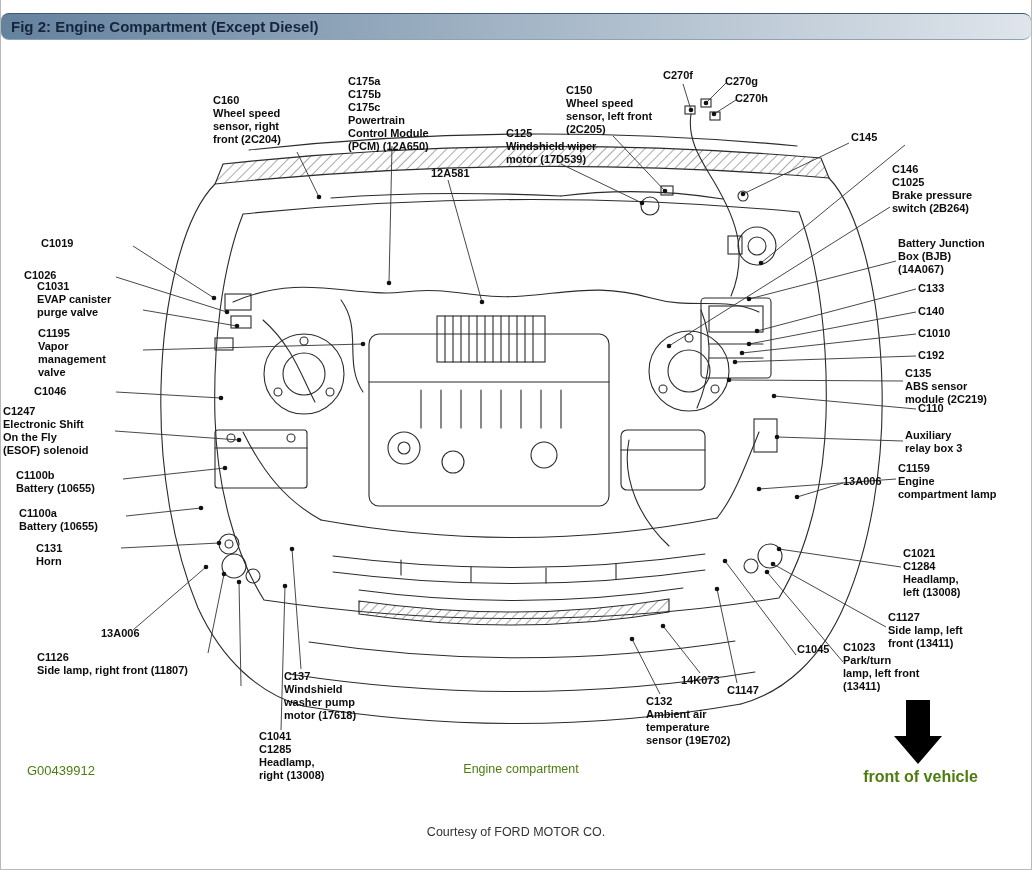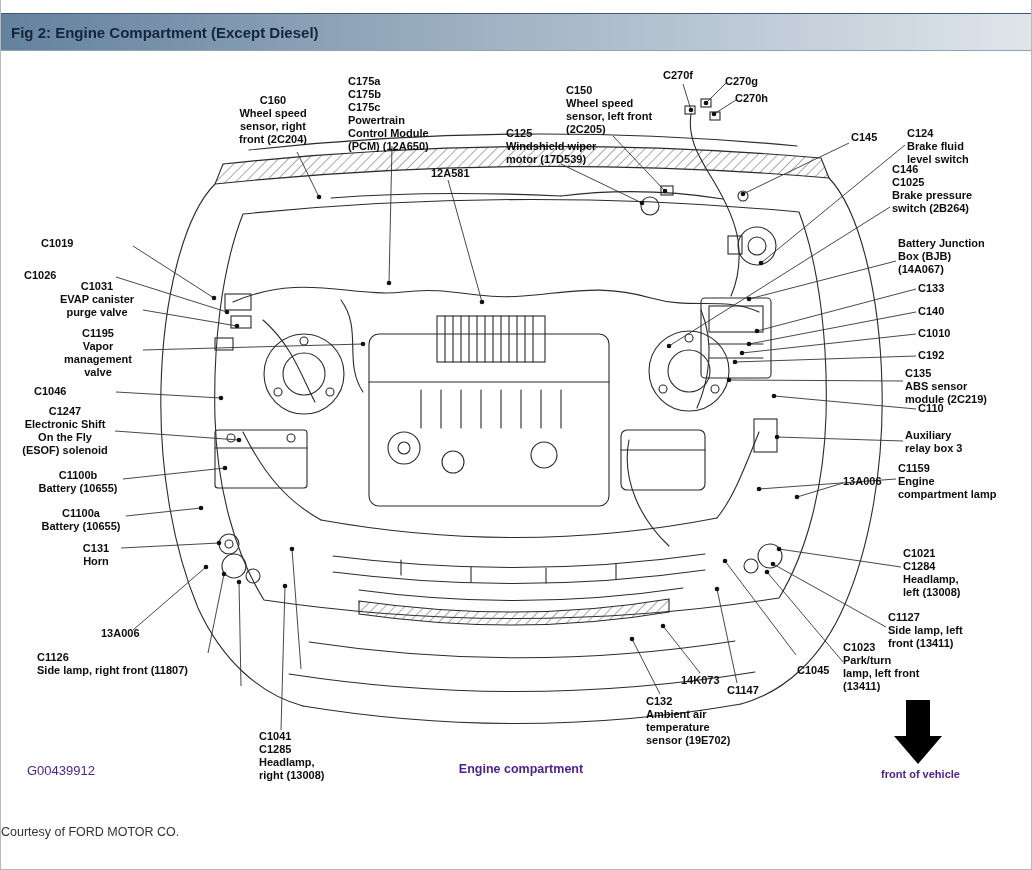--- a/index.html
+++ b/index.html
@@ -3,37 +3,37 @@
 <meta charset="utf-8">
 <style>
   html,body{margin:0;padding:0;background:#ffffff;}
   .screen{
     position:relative;width:1032px;height:870px;box-sizing:border-box;
     background:#fff;overflow:hidden;
     border-left:1px solid #b9b9b9;border-right:1px solid #b9b9b9;border-bottom:1px solid #b9b9b9;
     font-family:"Liberation Sans",sans-serif;
   }
   .titlebar{
-    position:absolute;left:0;top:13px;right:0;height:38px;z-index:3;
+    position:absolute;left:0;top:13px;right:0;height:27px;z-index:3;
     background:linear-gradient(to right,#64819e 0%,#9db0c2 45%,#dfe5eb 100%);
     border-top:1px solid #415972;border-bottom:1px solid #8fa3b5;
     display:flex;align-items:center;padding-left:10px;box-sizing:border-box;
-    font-size:15px;font-weight:bold;color:#14253c;
+    font-size:15px;font-weight:bold;color:#14253c;border-radius:8px;
   }
   svg.diagram{position:absolute;left:0;top:0;z-index:1;}
   .callout{
     position:absolute;z-index:2;font-size:11px;font-weight:bold;line-height:1.18;
     color:#0d0d0d;white-space:pre-line;
   }
-  .ta-c{text-align:center}.ta-r{}.ta-l{text-align:left}
-  .meta{position:absolute;z-index:2;color:#4c1d95;}
+  .ta-c{text-align:left}.ta-r{}.ta-l{text-align:left}
+  .meta{position:absolute;z-index:2;color:#4d7c0f;}
   .figure-id{left:26px;top:763px;font-size:13px;}
-  .caption{left:400px;top:762px;width:240px;text-align:center;font-weight:bold;font-size:12.5px;}
-  .front-label{left:852px;top:768px;width:135px;text-align:center;font-weight:bold;font-size:11px;}
-  .courtesy{left:0;top:825px;width:100%;font-size:12.5px;color:#333;}
+  .caption{left:400px;top:762px;width:240px;text-align:center;font-weight:normal;font-size:12.5px;}
+  .front-label{left:852px;top:768px;width:135px;text-align:center;font-weight:bold;font-size:16px;}
+  .courtesy{left:0;top:825px;width:100%;text-align:center;font-size:12.5px;color:#333;}
 </style>
 </head>
 <body>
 
 <div class="screen">
 
   <div class="titlebar">
     <span>Fig 2: Engine Compartment (Except Diesel)</span>
   </div>
 
@@ -250,23 +250,20 @@
 Windshield wiper
 motor (17D539)</div>
   <div class="callout ta-l" style="left:565px;top:84px;width:120px">C150
 Wheel speed
 sensor, left front
 (2C205)</div>
   <div class="callout ta-l" style="left:662px;top:69px;width:50px">C270f</div>
   <div class="callout ta-l" style="left:724px;top:75px;width:50px">C270g</div>
   <div class="callout ta-l" style="left:734px;top:92px;width:50px">C270h</div>
   <div class="callout ta-l" style="left:850px;top:131px;width:50px">C145</div>
-  <div class="callout ta-l" style="left:906px;top:127px;width:110px">C124
-Brake fluid
-level switch</div>
   <div class="callout ta-l" style="left:891px;top:163px;width:120px">C146
 C1025
 Brake pressure
 switch (2B264)</div>
   <div class="callout ta-l" style="left:897px;top:237px;width:120px">Battery Junction
 Box (BJB)
 (14A067)</div>
   <div class="callout ta-l" style="left:917px;top:282px;width:50px">C133</div>
   <div class="callout ta-l" style="left:917px;top:305px;width:50px">C140</div>
   <div class="callout ta-l" style="left:917px;top:327px;width:50px">C1010</div>
@@ -285,21 +282,21 @@
 C1284
 Headlamp,
 left (13008)</div>
   <div class="callout ta-l" style="left:887px;top:611px;width:110px">C1127
 Side lamp, left
 front (13411)</div>
   <div class="callout ta-l" style="left:842px;top:641px;width:110px">C1023
 Park/turn
 lamp, left front
 (13411)</div>
-  <div class="callout ta-l" style="left:796px;top:664px;width:50px">C1045</div>
+  <div class="callout ta-l" style="left:796px;top:643px;width:50px">C1045</div>
   <div class="callout ta-l" style="left:726px;top:684px;width:50px">C1147</div>
   <div class="callout ta-l" style="left:680px;top:674px;width:60px">14K073</div>
   <div class="callout ta-l" style="left:645px;top:695px;width:110px">C132
 Ambient air
 temperature
 sensor (19E702)</div>
   <div class="callout ta-r" style="left:40px;top:237px;width:90px">C1019</div>
   <div class="callout ta-r" style="left:23px;top:269px;width:90px">C1026</div>
   <div class="callout ta-c" style="left:36px;top:280px;width:120px">C1031
 EVAP canister
@@ -319,19 +316,23 @@
 Battery (10655)</div>
   <div class="callout ta-c" style="left:35px;top:542px;width:120px">C131
 Horn</div>
   <div class="callout ta-l" style="left:100px;top:627px;width:60px">13A006</div>
   <div class="callout ta-r" style="left:36px;top:651px;width:170px">C1126
 Side lamp, right front (11807)</div>
   <div class="callout ta-l" style="left:258px;top:730px;width:110px">C1041
 C1285
 Headlamp,
 right (13008)</div>
+  <div class="callout ta-l" style="left:283px;top:670px;width:110px">C137
+Windshield
+washer pump
+motor (17618)</div>
 
   <div class="meta figure-id">G00439912</div>
   <div class="meta caption">Engine compartment</div>
   <div class="meta front-label">front of vehicle</div>
   <div class="meta courtesy">Courtesy of FORD MOTOR CO.</div>
 
 </div>
 
 </body></html>

